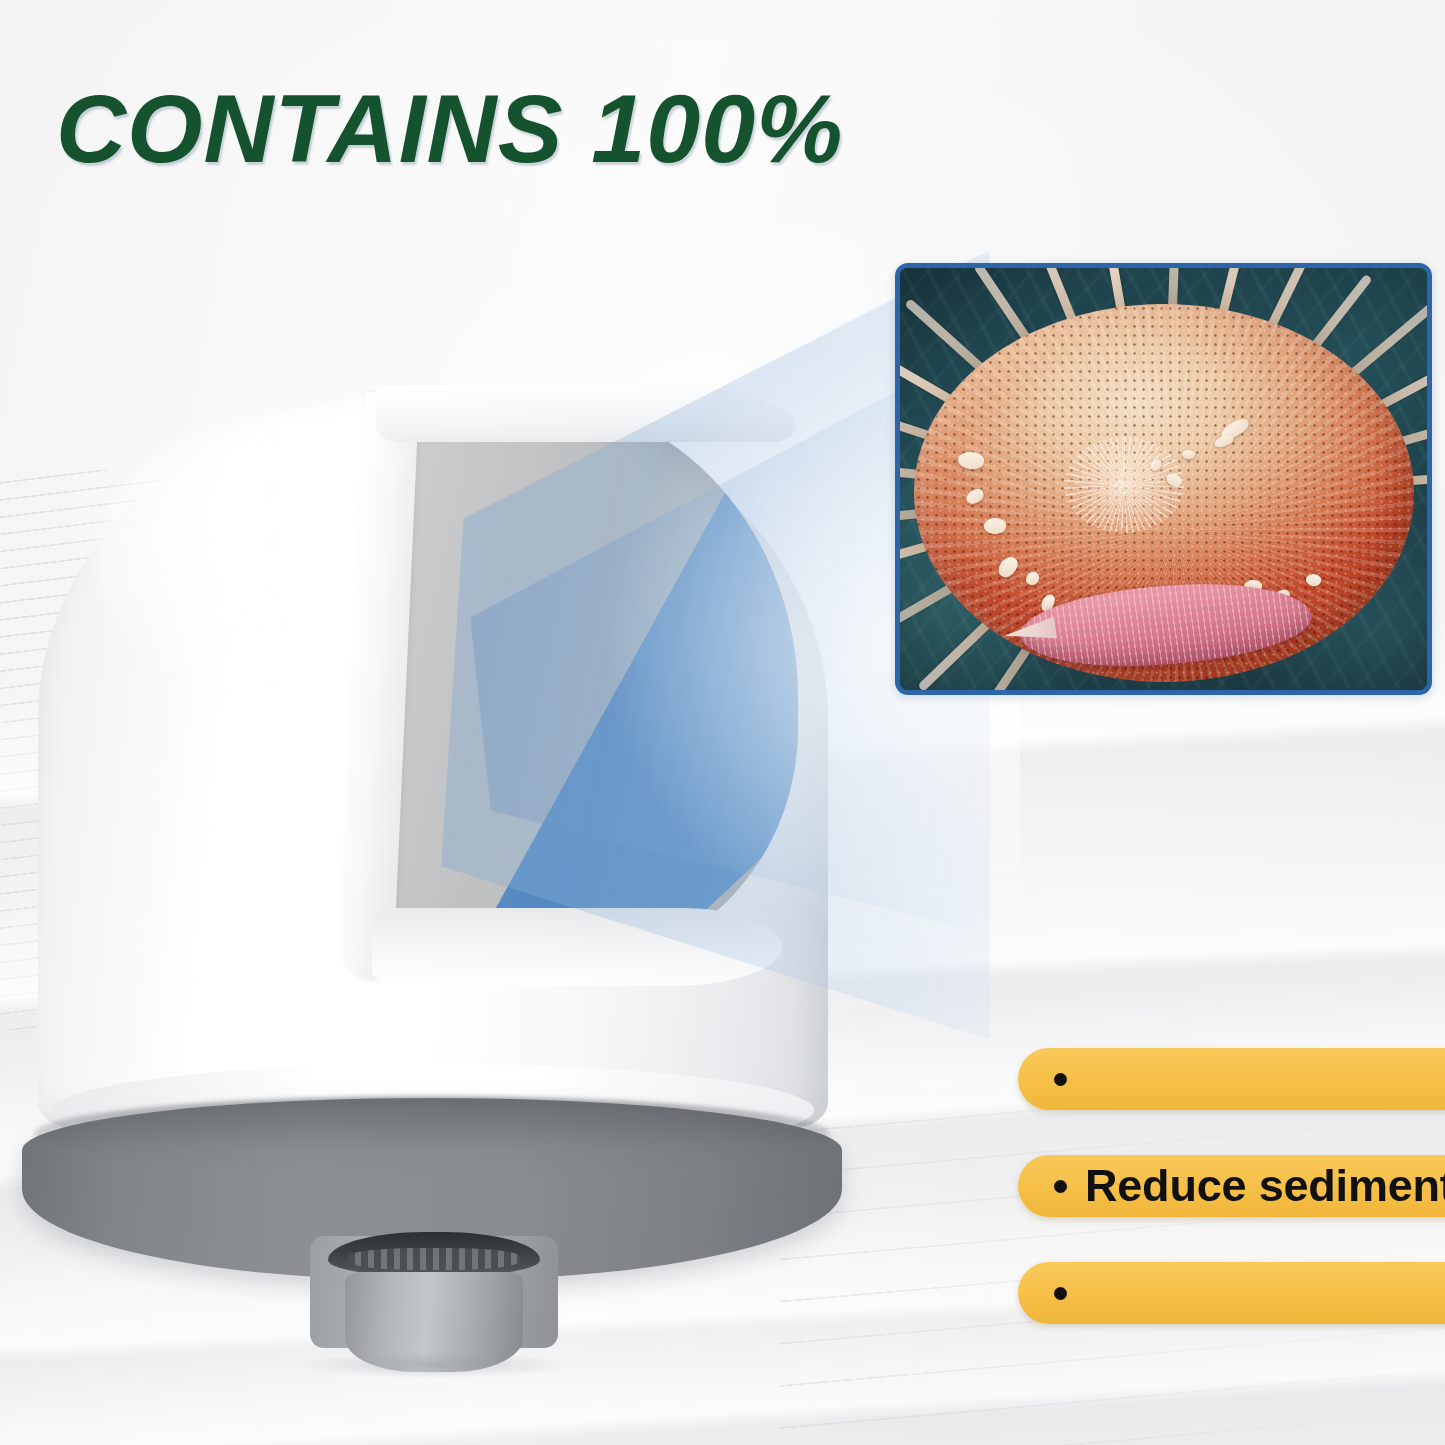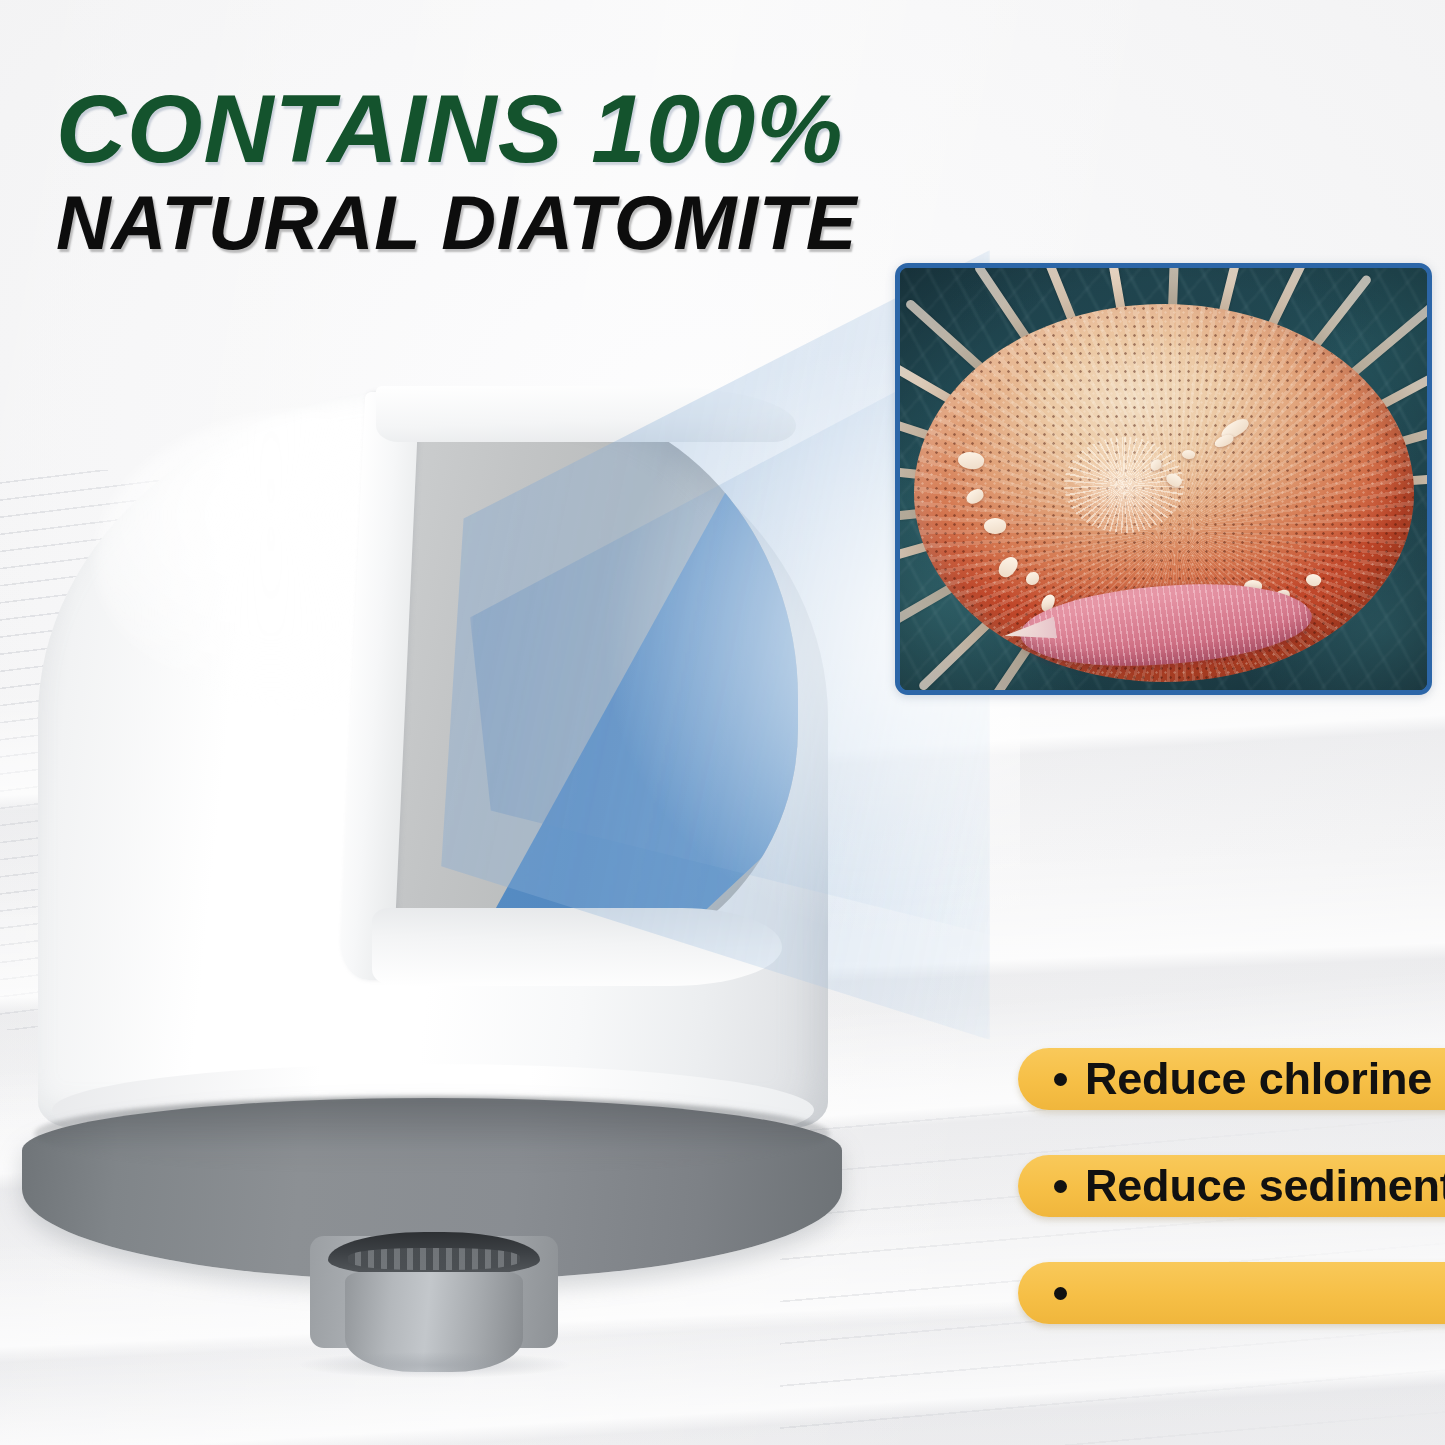--- a/index.html
+++ b/index.html
@@ -491,21 +491,20 @@
   <div class="bg-lines-left"></div>
   <div class="bg-swoosh sw1"></div>
   <div class="bg-swoosh sw2"></div>
   <div class="bg-swoosh sw3"></div>
   <div class="bg-swoosh sw4"></div>
   <div class="bg-swoosh sw5"></div>
   <div class="bg-lines-right"></div>
 
   <div class="headline">
     <span class="headline-1">CONTAINS 100%</span>
-    <span class="headline-2">NATURAL DIATOMITE</span>
   </div>
 
   <div class="product">
     <div class="shell"></div>
     <div class="shell-gloss"></div>
 
     <div class="cavity">
       <div class="cavity-wedge"></div>
     </div>
     <div class="cut-rim-left"></div>
@@ -583,21 +582,20 @@
         <div class="pennate-striae"></div>
       </div>
       <div class="pennate-tip"></div>
 
       <div class="inset-vignette"></div>
     </div>
   </div>
 
   <div class="pill pill-1">
     <span class="pill-bullet"></span>
-    <span class="pill-label">Reduce chlorine</span>
   </div>
   <div class="pill pill-2">
     <span class="pill-bullet"></span>
     <span class="pill-label">Reduce sediment</span>
   </div>
   <div class="pill pill-3">
     <span class="pill-bullet"></span>
   </div>
 
 </div>

